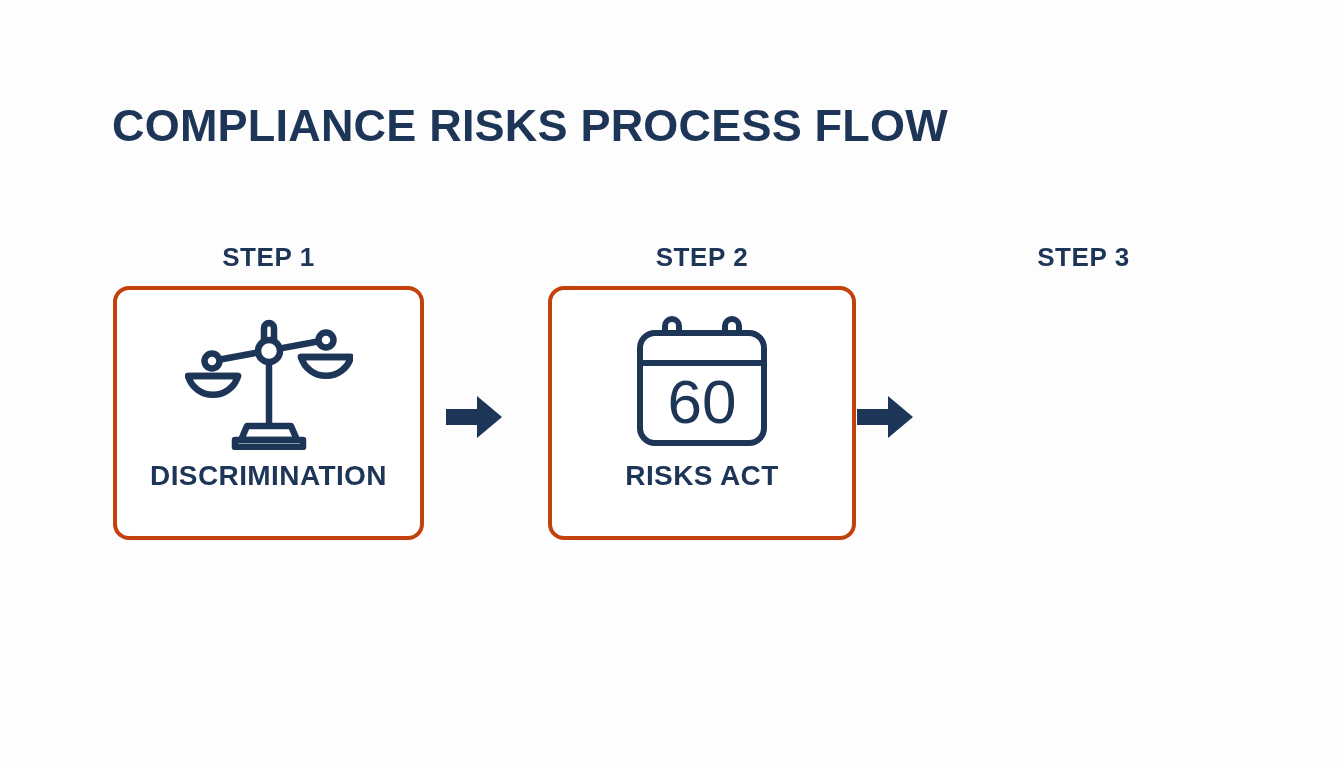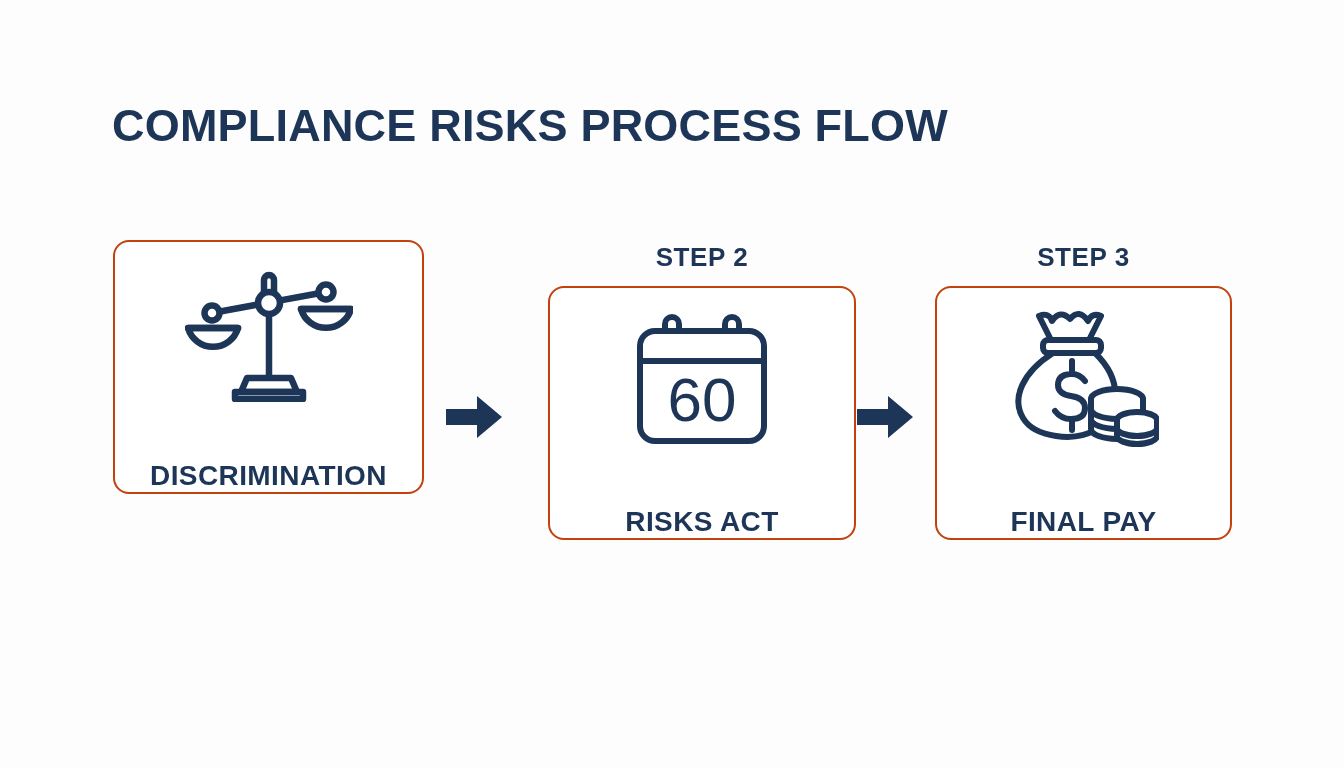--- a/index.html
+++ b/index.html
@@ -57,27 +57,27 @@
     letter-spacing: 0.6px;
     margin: 0 0 12px 0;
     height: 34px;
     line-height: 34px;
   }
 
   .card {
     position: relative;
     height: 254px;
     box-sizing: border-box;
-    border: 2px solid #c2410c;
+    border: 4px solid #c2410c;
     border-radius: 16px;
     background: #ffffff;
     display: flex;
     flex-direction: column;
     align-items: center;
-    justify-content: space-between;
+    justify-content: flex-start;
   }
 
   .card-icon {
     margin-top: 22px;
     height: 140px;
     display: flex;
     align-items: center;
     justify-content: center;
   }
   .card-icon svg { display: block; }
@@ -106,20 +106,21 @@
 </head>
 <body>
 
 <div class="canvas">
 
   <div class="page-title">COMPLIANCE RISKS PROCESS FLOW</div>
 
   <div class="flow-row">
 
     <div class="step step-1">
+      <div class="step-title">STEP 1</div>
       <div class="card">
         <div class="card-icon">
           <svg width="168" height="136" viewBox="0 0 168 136" fill="none" stroke="#1d3557" stroke-width="6.5" stroke-linecap="round" stroke-linejoin="round">
 
             <path d="M84 22 L84 118"></path>
             <path d="M79 14 a5 5 0 0 1 10 0 L89 34 L79 34 Z" fill="#ffffff"></path>
 
             <path d="M27 47 L141 26"></path>
 
             <circle cx="84" cy="37" r="11" fill="#ffffff"></circle>
@@ -156,49 +157,20 @@
 
             <text x="70" y="108" text-anchor="middle" font-family="'Liberation Sans', sans-serif" font-size="62" font-weight="400" fill="#1d3557" stroke="none">60</text>
           </svg>
         </div>
         <div class="card-label">RISKS ACT</div>
       </div>
     </div>
 
     <div class="step step-3">
       <div class="step-title">STEP 3</div>
-      <div class="card">
-        <div class="card-icon">
-          <svg width="150" height="140" viewBox="0 0 150 140" fill="none" stroke="#1d3557" stroke-width="6" stroke-linecap="round" stroke-linejoin="round">
-
-            <path d="M30 6 q10 -4 13 5 q8 -12 18 -2 q9 -11 18 2 q4 -9 13 -5
-                     l-12 24 L42 30 Z" fill="#ffffff"></path>
-
-            <rect x="34" y="30" width="58" height="13" rx="5" fill="#ffffff"></rect>
-
-            <path d="M44 43 C14 62 2 88 14 108 C26 128 66 132 86 120
-                     C110 106 116 72 86 43 Z" fill="#ffffff"></path>
-
-            <path d="M76 71 q-6 -8 -15 -7 q-12 1 -12 11 q0 9 13 11
-                     q14 2 14 12 q0 11 -14 11 q-10 0 -16 -8"></path>
-            <path d="M63 51 L63 63"></path>
-            <path d="M63 110 L63 120"></path>
-
-            <ellipse cx="108" cy="89" rx="26" ry="10" fill="#ffffff"></ellipse>
-            <path d="M82 89 L82 119 a26 10 0 0 0 52 0 L134 89" fill="#ffffff"></path>
-            <path d="M82 99 a26 10 0 0 0 52 0"></path>
-            <path d="M82 109 a26 10 0 0 0 52 0"></path>
-
-            <ellipse cx="128" cy="110" rx="20" ry="8" fill="#ffffff"></ellipse>
-            <path d="M108 110 L108 126 a20 8 0 0 0 40 0 L148 110" fill="#ffffff"></path>
-            <path d="M108 118 a20 8 0 0 0 40 0"></path>
-          </svg>
-        </div>
-        <div class="card-label">FINAL PAY</div>
-      </div>
     </div>
 
   </div>
 
   <div class="arrow arrow-1">
     <svg width="56" height="42" viewBox="0 0 56 42">
       <path d="M0 13 L31 13 L31 0 L56 21 L31 42 L31 29 L0 29 Z" fill="#1d3557"></path>
     </svg>
   </div>
 

